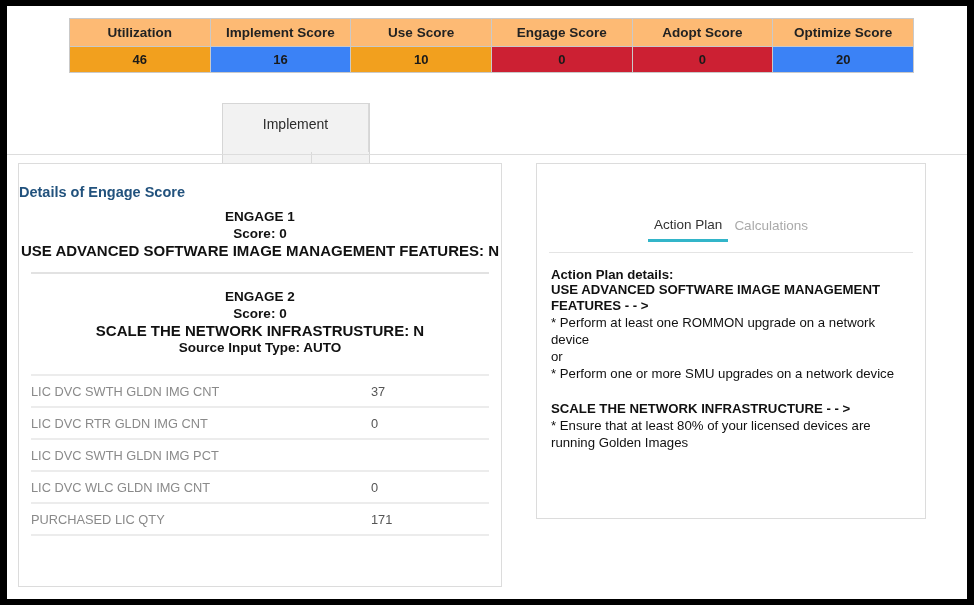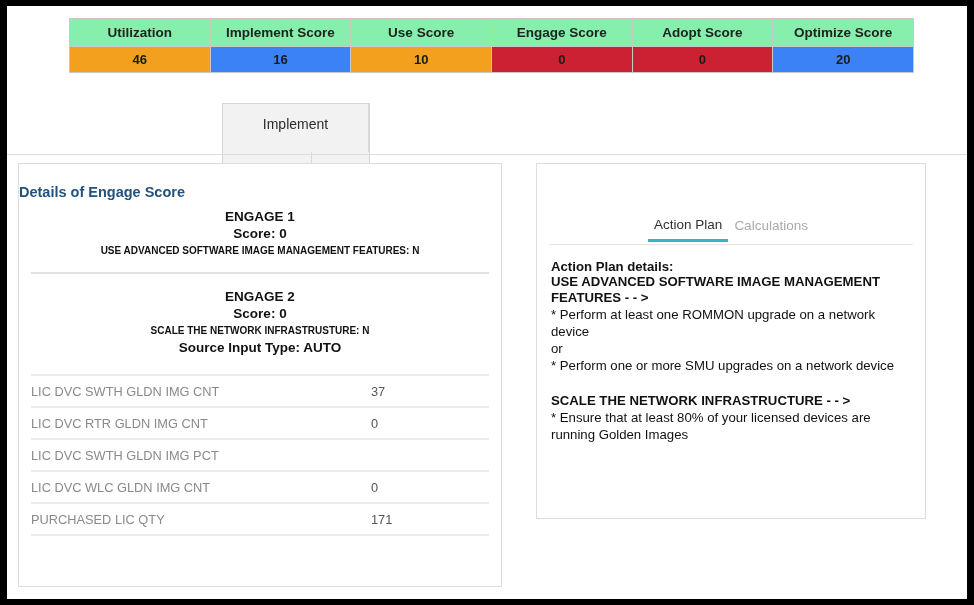--- a/index.html
+++ b/index.html
@@ -47,21 +47,21 @@
     border: 1px solid #c9c9c9;
     text-align: center;
     font-size: 13.5px;
     font-weight: bold;
     color: #1a1a1a;
     padding: 0;
     height: 26px;
     vertical-align: middle;
   }
   #score-table tr.score-head td {
-    background: #86efac;
+    background: #fdba74;
     color: #222222;
     height: 27px;
   }
   #score-table tr.score-values td {
     height: 25px;
     font-size: 13px;
   }
   td.sw-orange { background: #F2A01E; color: #1a1a1a; }
   td.sw-green  { background: #3b82f6; color: #1a1a1a; }
   td.sw-red    { background: #CC2033; color: #ffffff; }
@@ -125,21 +125,21 @@
   .engage-block {
     text-align: center;
     margin-top: 8px;
   }
   .engage-block .eb-line {
     font-size: 13.5px;
     font-weight: bold;
     color: #111111;
     line-height: 17px;
   }
-  .eb-line.wide { font-size: 10px; }
+  .eb-line.wide { font-size: 15px; }
   .block-sep {
     margin: 13px 12px 0 12px;
     height: 2px;
     background: #e2e2e2;
   }
 
   
   #metrics {
     margin-top: 18px;
     padding: 0 12px;
@@ -173,21 +173,21 @@
     border: 1px solid #dcdcdc;
     box-sizing: border-box;
     overflow: hidden;
   }
   #ap-tabs {
     margin: 53px 12px 0 12px;
     display: flex;
     justify-content: center;
     align-items: flex-end;
     border-bottom: 1px solid #e4e4e4;
-    padding-bottom: 4px;
+    padding-bottom: 12px;
   }
   .ap-tab {
     font-size: 13.5px;
     padding: 0 6px 6px 6px;
     line-height: 16px;
   }
   .ap-tab.active {
     color: #333333;
     border-bottom: 3px solid #32b5c9;
     margin-bottom: -2px;

